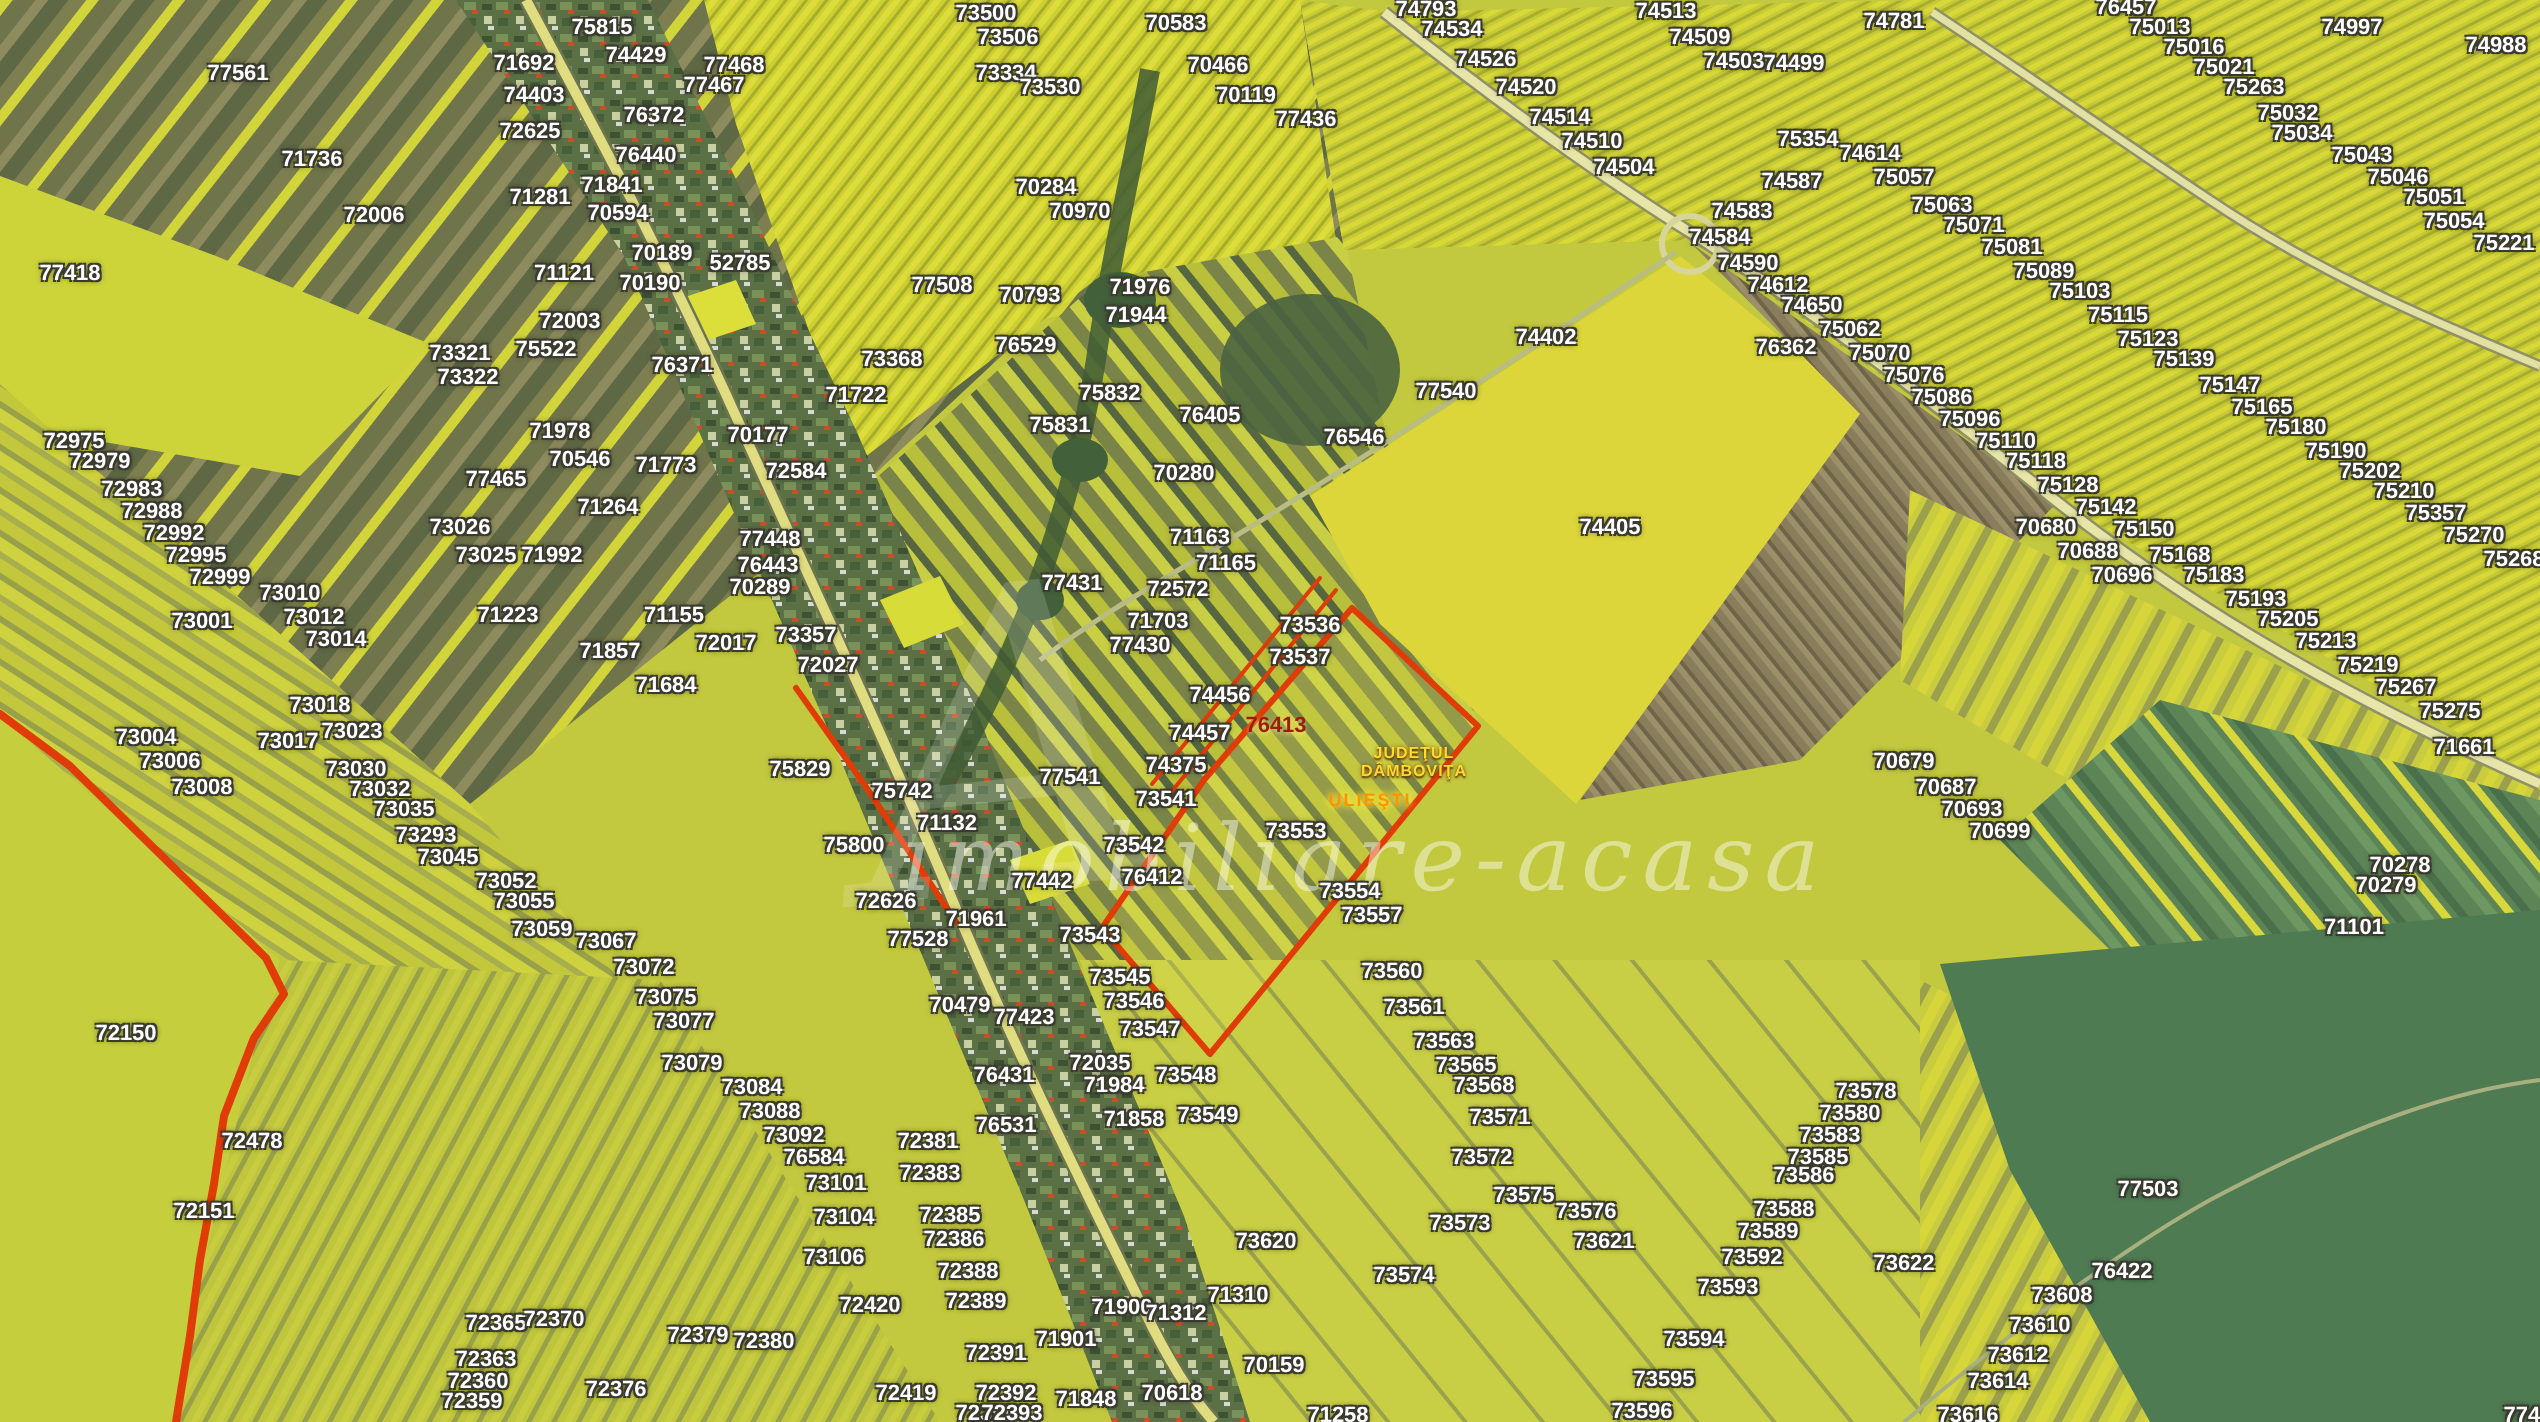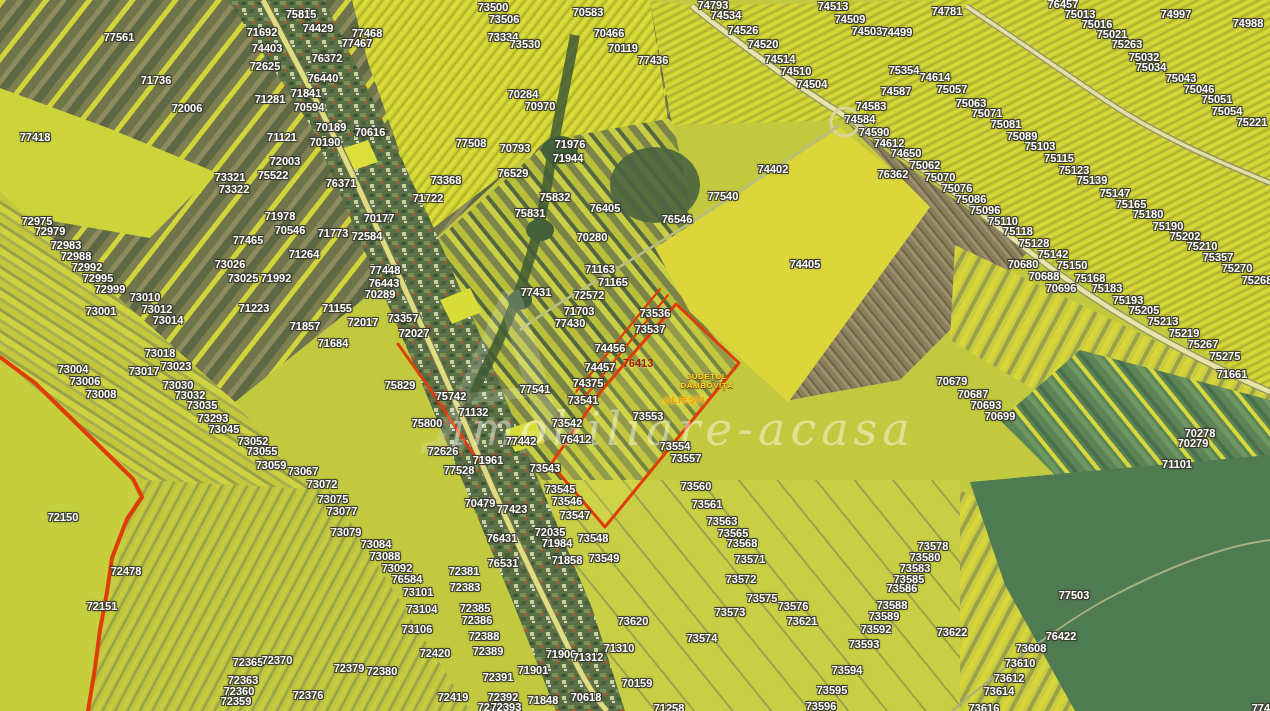--- a/index.html
+++ b/index.html
@@ -185,21 +185,21 @@
       <span class="lbl" style="left: 290px; top: 230px;">70546</span>
       <span class="lbl" style="left: 333px; top: 233px;">71773</span>
       <span class="lbl" style="left: 248px; top: 240px;">77465</span>
       <span class="lbl" style="left: 304px; top: 254px;">71264</span>
       <span class="lbl" style="left: 230px; top: 264px;">73026</span>
       <span class="lbl" style="left: 243px; top: 278px;">73025</span>
       <span class="lbl" style="left: 276px; top: 278px;">71992</span>
       <span class="lbl" style="left: 254px; top: 308px;">71223</span>
       <span class="lbl" style="left: 305px; top: 326px;">71857</span>
       <span class="lbl" style="left: 331px; top: 127px;">70189</span>
-      <span class="lbl" style="left: 370px; top: 132px;">70616</span>
+      <span class="lbl" style="left: 370px; top: 132px;">52785</span>
       <span class="lbl" style="left: 325px; top: 142px;">70190</span>
       <span class="lbl" style="left: 66px; top: 245px;">72983</span>
       <span class="lbl" style="left: 76px; top: 256px;">72988</span>
       <span class="lbl" style="left: 87px; top: 267px;">72992</span>
       <span class="lbl" style="left: 98px; top: 278px;">72995</span>
       <span class="lbl" style="left: 110px; top: 289px;">72999</span>
       <span class="lbl" style="left: 145px; top: 297px;">73010</span>
       <span class="lbl" style="left: 101px; top: 311px;">73001</span>
       <span class="lbl" style="left: 157px; top: 309px;">73012</span>
       <span class="lbl" style="left: 168px; top: 320px;">73014</span>
@@ -233,21 +233,21 @@
       <span class="lbl" style="left: 570px; top: 144px;">71976</span>
       <span class="lbl" style="left: 568px; top: 158px;">71944</span>
       <span class="lbl" style="left: 513px; top: 173px;">76529</span>
       <span class="lbl" style="left: 446px; top: 180px;">73368</span>
       <span class="lbl" style="left: 428px; top: 198px;">71722</span>
       <span class="lbl" style="left: 341px; top: 183px;">76371</span>
       <span class="lbl" style="left: 379px; top: 218px;">70177</span>
       <span class="lbl" style="left: 555px; top: 197px;">75832</span>
       <span class="lbl" style="left: 530px; top: 213px;">75831</span>
       <span class="lbl" style="left: 605px; top: 208px;">76405</span>
-      <span class="lbl" style="left: 345px; top: 236px; padding-left: 44px;">72584</span>
+      <span class="lbl" style="left: 376px; top: 236px; padding-left: 44px;">72584</span>
       <span class="lbl" style="left: 592px; top: 237px;">70280</span>
       <span class="lbl" style="left: 385px; top: 270px;">77448</span>
       <span class="lbl" style="left: 384px; top: 283px;">76443</span>
       <span class="lbl" style="left: 380px; top: 294px;">70289</span>
       <span class="lbl" style="left: 337px; top: 308px;">71155</span>
       <span class="lbl" style="left: 363px; top: 322px;">72017</span>
       <span class="lbl" style="left: 403px; top: 318px;">73357</span>
       <span class="lbl" style="left: 414px; top: 333px;">72027</span>
       <span class="lbl" style="left: 333px; top: 343px;">71684</span>
       <span class="lbl" style="left: 400px; top: 385px;">75829</span>

